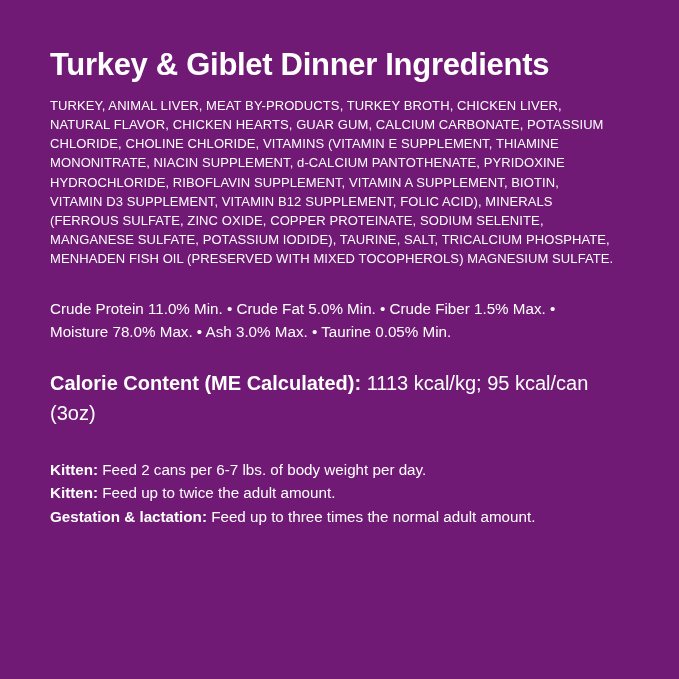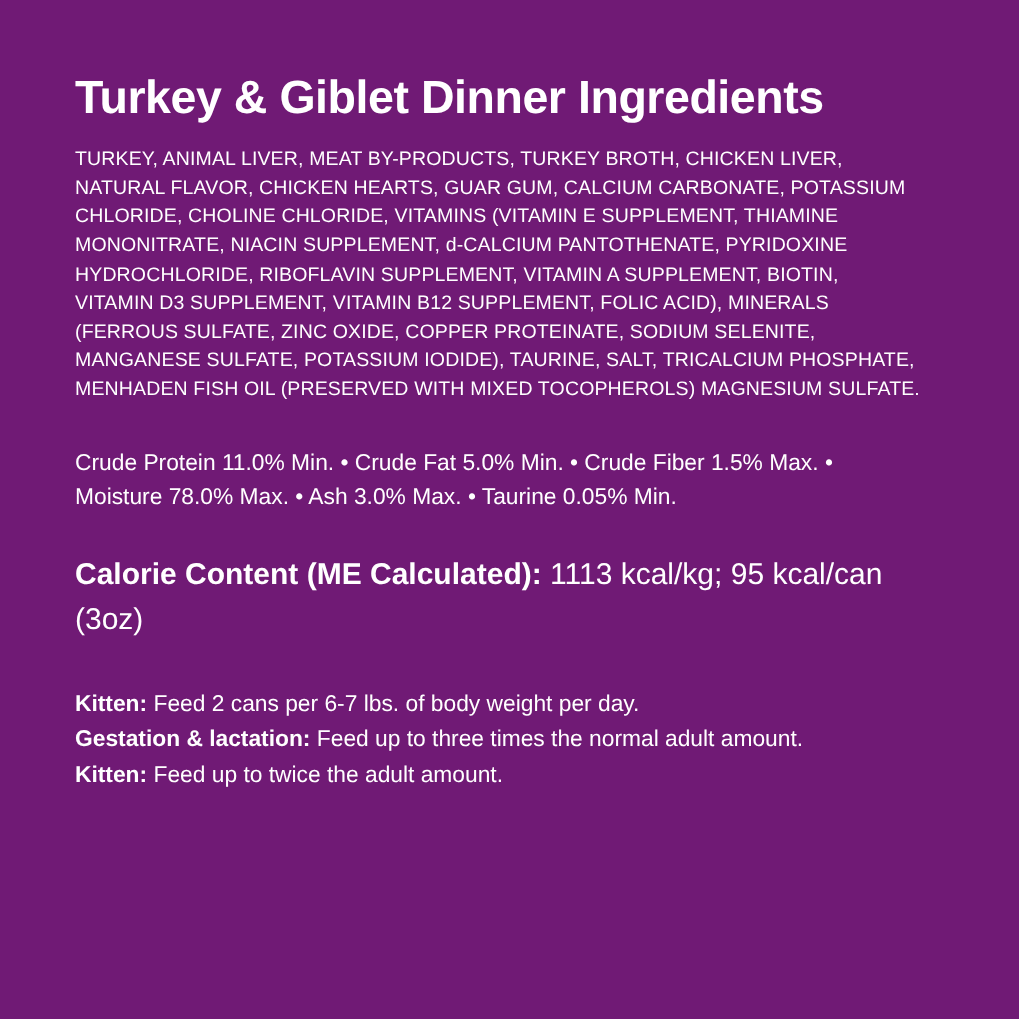--- a/index.html
+++ b/index.html
@@ -84,22 +84,22 @@
   </p>
 
   <div class="block-spacer-lg"></div>
 
   <div class="feeding-list">
     <span class="feeding-row">
       <span class="lbl">Kitten:</span>
       <span>Feed 2 cans per 6-7 lbs. of body weight per day.</span>
     </span>
     <span class="feeding-row">
+      <span class="lbl">Kitten:</span>
+      <span>Feed up to twice the adult amount.</span>
+    </span>
+    <span class="feeding-row">
       <span class="lbl">Gestation &amp; lactation:</span>
       <span>Feed up to three times the normal adult amount.</span>
-    </span>
-    <span class="feeding-row">
-      <span class="lbl">Kitten:</span>
-      <span>Feed up to twice the adult amount.</span>
     </span>
   </div>
 
 </div>
 
 </body></html>

